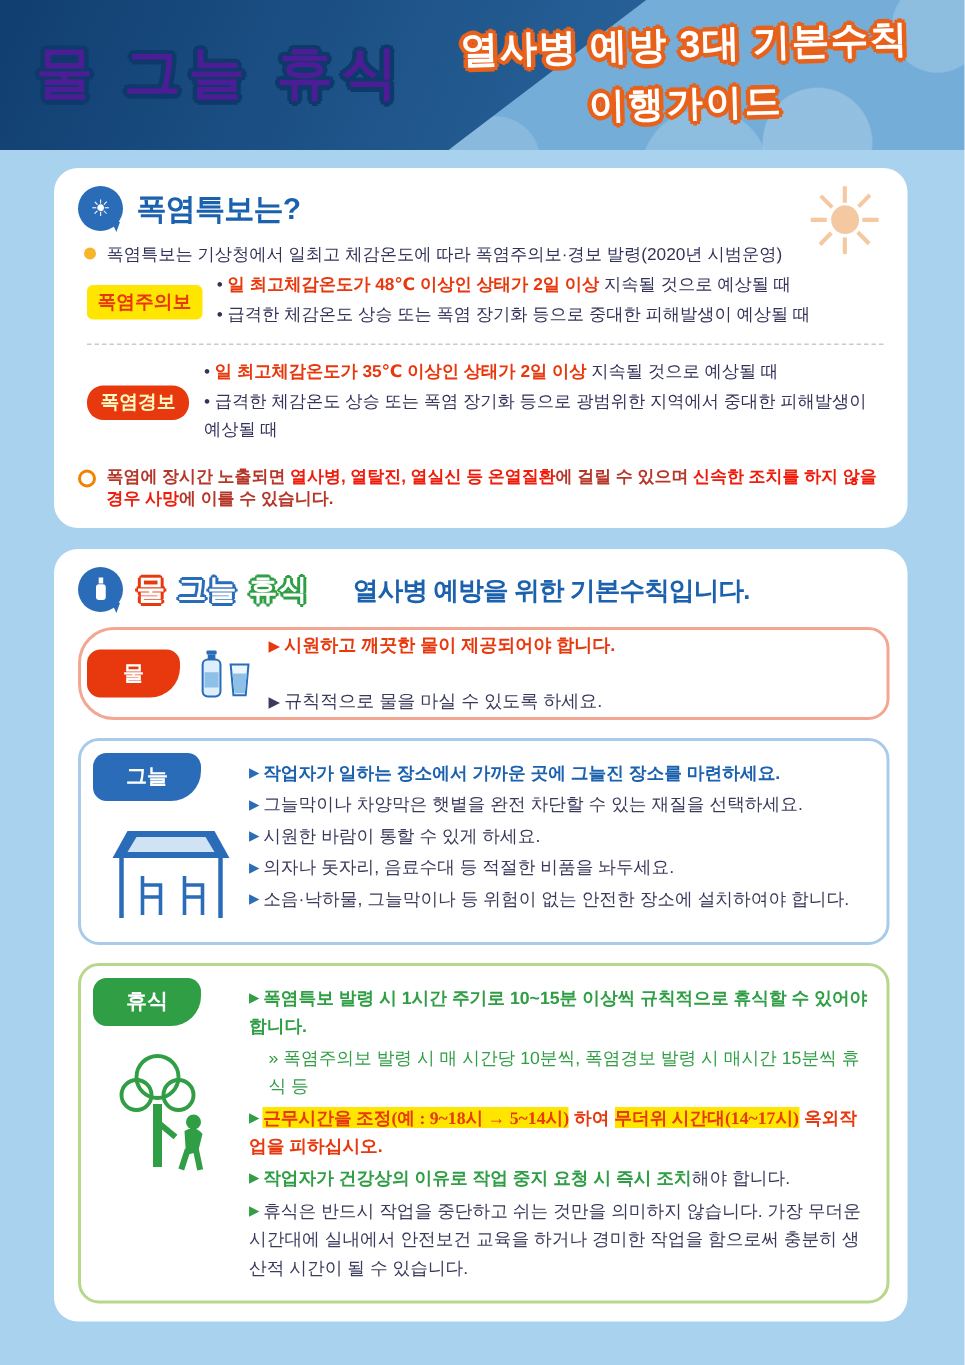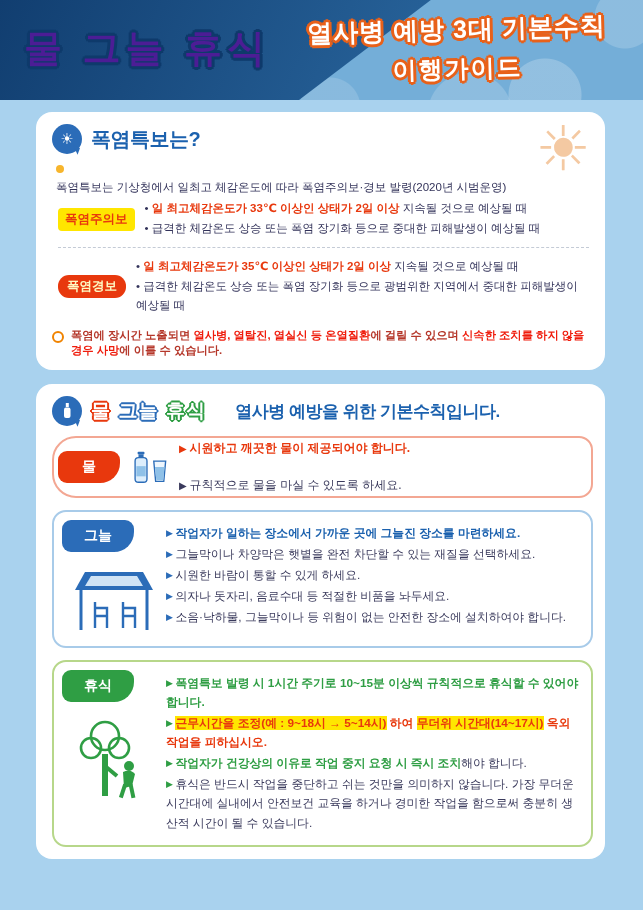--- a/index.html
+++ b/index.html
@@ -34,21 +34,21 @@
   .panel1{margin-top:12px;padding:12px 16px 10px 16px;}
   .panel2{margin-top:14px;padding:12px 12px 12px 16px;}
   
   .sec-head{display:flex;align-items:center;gap:9px;}
   .bubble-ic{position:relative;width:30px;height:30px;border-radius:50%;background:#2b6cb8;
     display:flex;align-items:center;justify-content:center;color:#fff;font-size:15px;flex:0 0 auto;}
   .bubble-ic::after{content:"";position:absolute;right:-3px;bottom:1px;width:0;height:0;
     border:5px solid transparent;border-left-color:#2b6cb8;transform:rotate(-25deg);}
   .sec-title{font-size:20px;font-weight:bold;color:#1b61ae;letter-spacing:-.5px;}
   
-  .intro{display:flex;gap:7px;margin:8px 2px 0 4px;font-size:11.5px;color:#33335a;flex-direction:column;}
+  .intro{display:flex;gap:7px;margin:8px 2px 0 4px;font-size:11.5px;color:#33335a;}
   .dot-orange{width:8px;height:8px;border-radius:50%;background:#f7b52c;margin-top:3px;flex:0 0 auto;}
   .sun{position:absolute;top:6px;right:14px;font-size:62px;line-height:1;color:#f4c9a2;}
   .feel-bubble{position:relative;margin:18px 6px 12px 24px;background:#dcebf8;border-radius:14px;
     padding:14px 14px 10px 14px;font-size:11.5px;color:#2f2f52;}
   .feel-label{position:absolute;top:-11px;left:10px;background:#fff;border:1.5px solid #2b6cb8;
     border-radius:12px;color:#16407c;font-weight:bold;font-size:12px;padding:2px 11px;}
   .alert-row{display:flex;gap:10px;margin:4px 0 0 6px;align-items:center;}
   .badge-advisory{background:#ffe600;color:#e8380d;font-weight:bold;font-size:12.5px;
     padding:3px 7px;border-radius:4px;flex:0 0 auto;margin-top:1px;}
   .badge-warning{background:#e8380d;color:#fef9c3;font-weight:bold;font-size:12.5px;
@@ -90,21 +90,21 @@
   .rule-lines{flex:1;font-size:11.8px;line-height:1.62;padding-top:2px;}
   .rl{margin:2px 0;}
   .rl::before{content:"▶ ";font-size:9px;vertical-align:1px;}
   .box-shade .rl::before{color:#2b6cb8;}
   .box-rest .rl::before{color:#2f9e44;}
   .blue-em{color:#1b61ae;font-weight:bold;}
   .green-em{color:#2f9e44;font-weight:bold;}
   .green-txt{color:#2f9e44;}
   .sub-line{margin:1px 0 1px 13px;}
   .no-mark::before{content:"";}
-  .hl{background:#ffe600;color:#e8380d;font-weight:bold;}
+  .hl{background:#ffe600;color:#e8380d;font-weight:bold;font-family:Liberation Serif, serif;}
   .red-bold{color:#e8380d;font-weight:bold;}
 </style>
 </head>
 <body>
 
 <div class="header">
   <div class="clouds"></div>
   <div class="header-left"></div>
   <div class="left-title">물 그늘 휴식</div>
   <div class="right-title">
@@ -119,21 +119,21 @@
     <span class="sec-title">폭염특보는?</span>
   </div>
   <span class="sun">☀</span>
   <div class="intro">
     <span class="dot-orange"></span>
     <span>폭염특보는 기상청에서 일최고 체감온도에 따라 폭염주의보·경보 발령(2020년 시범운영)</span>
   </div>
   <div class="alert-row">
     <span class="badge-advisory">폭염주의보</span>
     <div class="alert-lines">
-      <div class="ln"><span class="em-red">일 최고체감온도가 33℃ 이상인 상태가 2일 이상</span><span> 지속될 것으로 예상될 때</span></div>
+      <div class="ln"><span class="em-red">일 최고체감온도가 48℃ 이상인 상태가 2일 이상</span><span> 지속될 것으로 예상될 때</span></div>
       <div class="ln">급격한 체감온도 상승 또는 폭염 장기화 등으로 중대한 피해발생이 예상될 때</div>
     </div>
   </div>
   <hr class="dashed-sep">
   <div class="alert-row">
     <span class="badge-warning">폭염경보</span>
     <div class="alert-lines">
       <div class="ln"><span class="em-red">일 최고체감온도가 35℃ 이상인 상태가 2일 이상</span><span> 지속될 것으로 예상될 때</span></div>
       <div class="ln">급격한 체감온도 상승 또는 폭염 장기화 등으로 광범위한 지역에서 중대한 피해발생이 예상될 때</div>
     </div>
@@ -215,18 +215,19 @@
         <g fill="#2f9e44">
           <circle cx="54" cy="52" r="5"></circle>
           <path d="M48 58 q7 -4 12 2 l-3 12 -8 2 z"></path>
           <rect x="46" y="70" width="4" height="14" transform="rotate(18 48 77)"></rect>
           <rect x="55" y="70" width="4" height="14" transform="rotate(-12 57 77)"></rect>
         </g>
       </svg>
     </div>
     <div class="rule-lines">
       <div class="rl green-em">폭염특보 발령 시 1시간 주기로 10~15분 이상씩 규칙적으로 휴식할 수 있어야 합니다.</div>
+      <div class="rl no-mark sub-line green-txt">» 폭염주의보 발령 시 매 시간당 10분씩, 폭염경보 발령 시 매시간 15분씩 휴식 등</div>
       <div class="rl"><span class="hl">근무시간을 조정(예 : 9~18시 → 5~14시)</span><span class="red-bold"> 하여 </span><span class="hl">무더위 시간대(14~17시)</span><span class="red-bold"> 옥외작업을 피하십시오.</span></div>
       <div class="rl"><span class="green-em">작업자가 건강상의 이유로 작업 중지 요청 시 즉시 조치</span><span>해야 합니다.</span></div>
       <div class="rl">휴식은 반드시 작업을 중단하고 쉬는 것만을 의미하지 않습니다. 가장 무더운 시간대에 실내에서 안전보건 교육을 하거나 경미한 작업을 함으로써 충분히 생산적 시간이 될 수 있습니다.</div>
     </div>
   </div>
 </div>
 
 </body></html>

